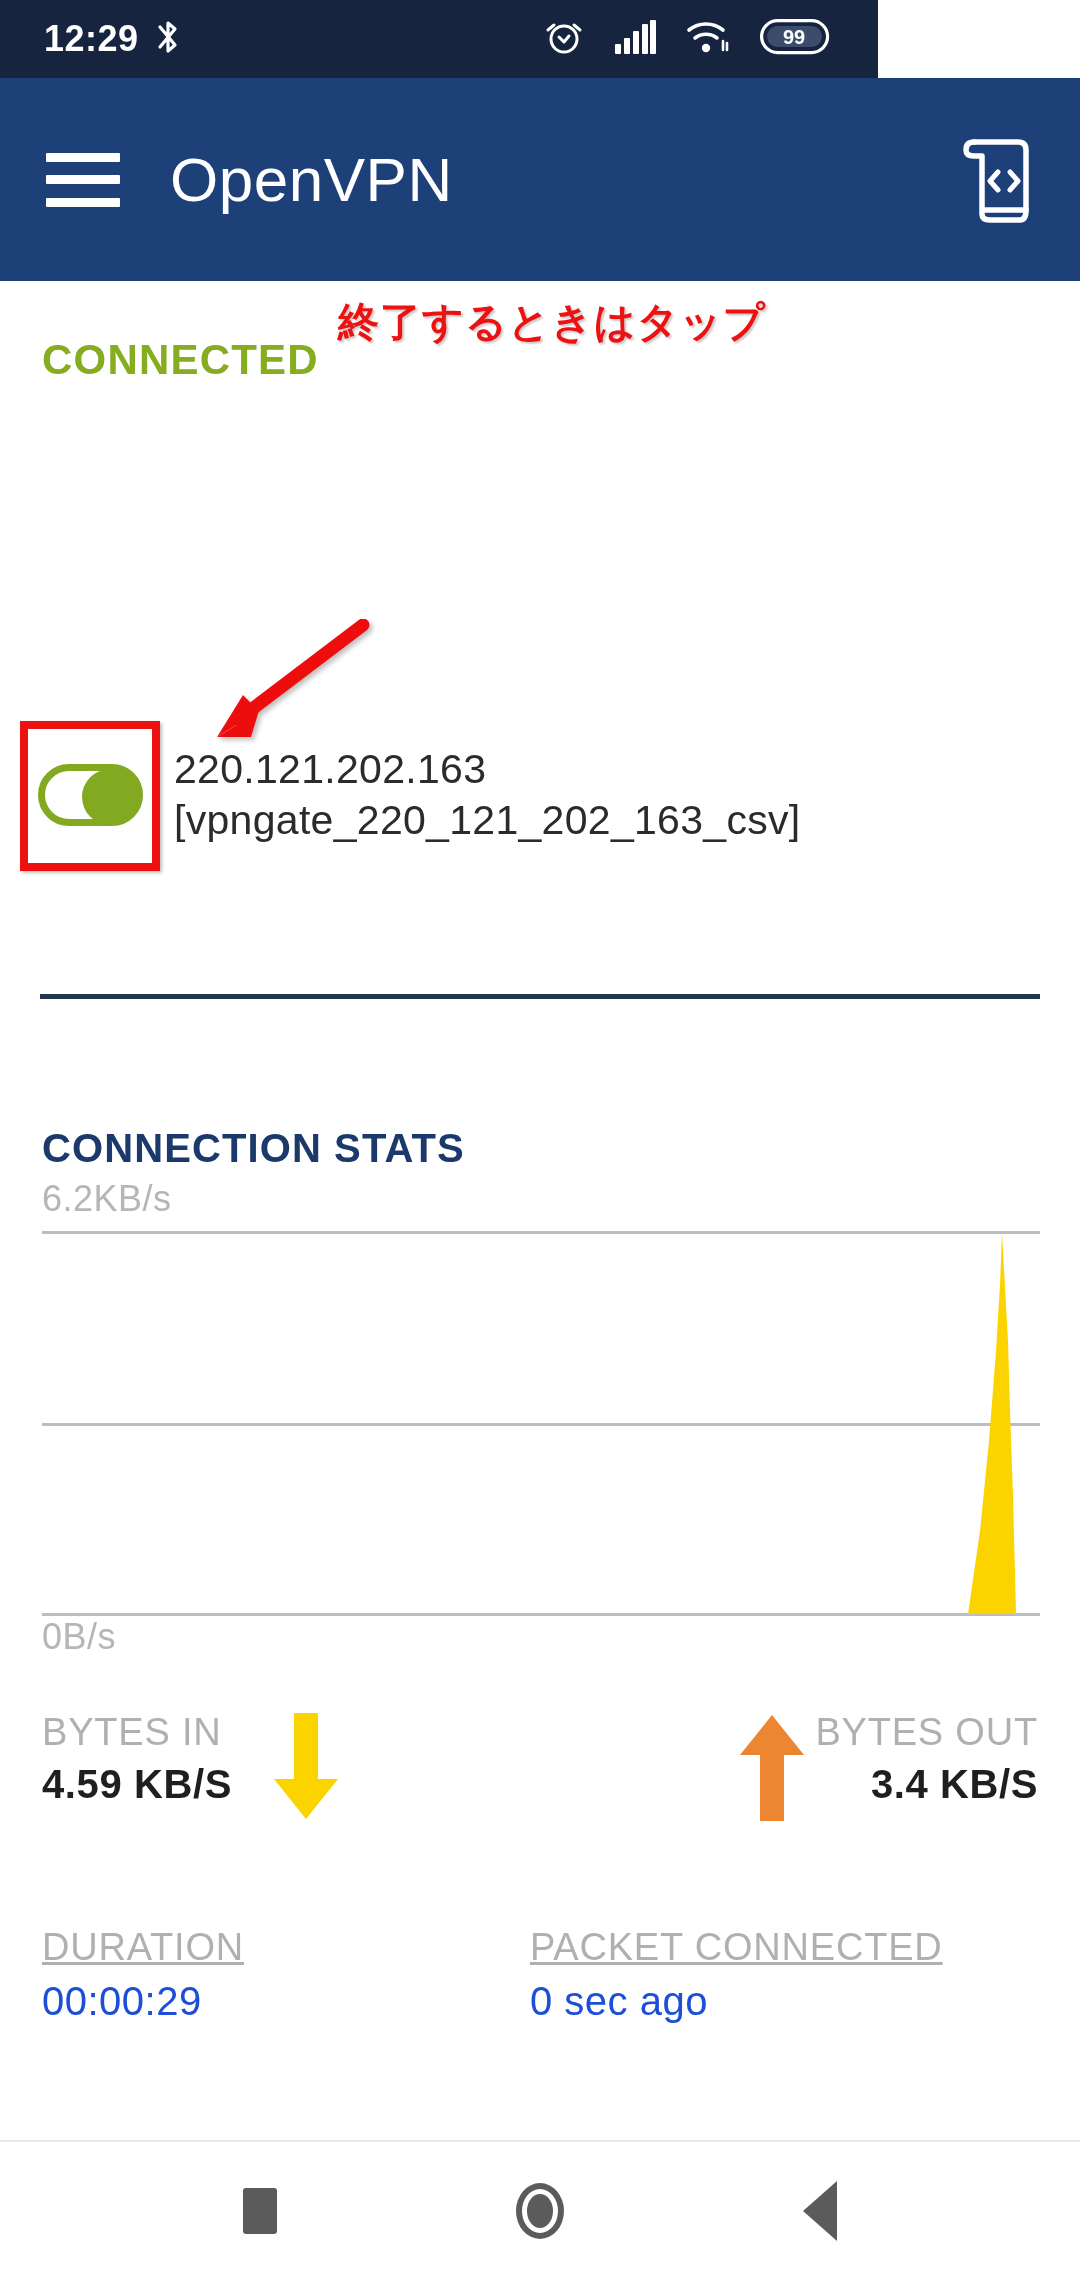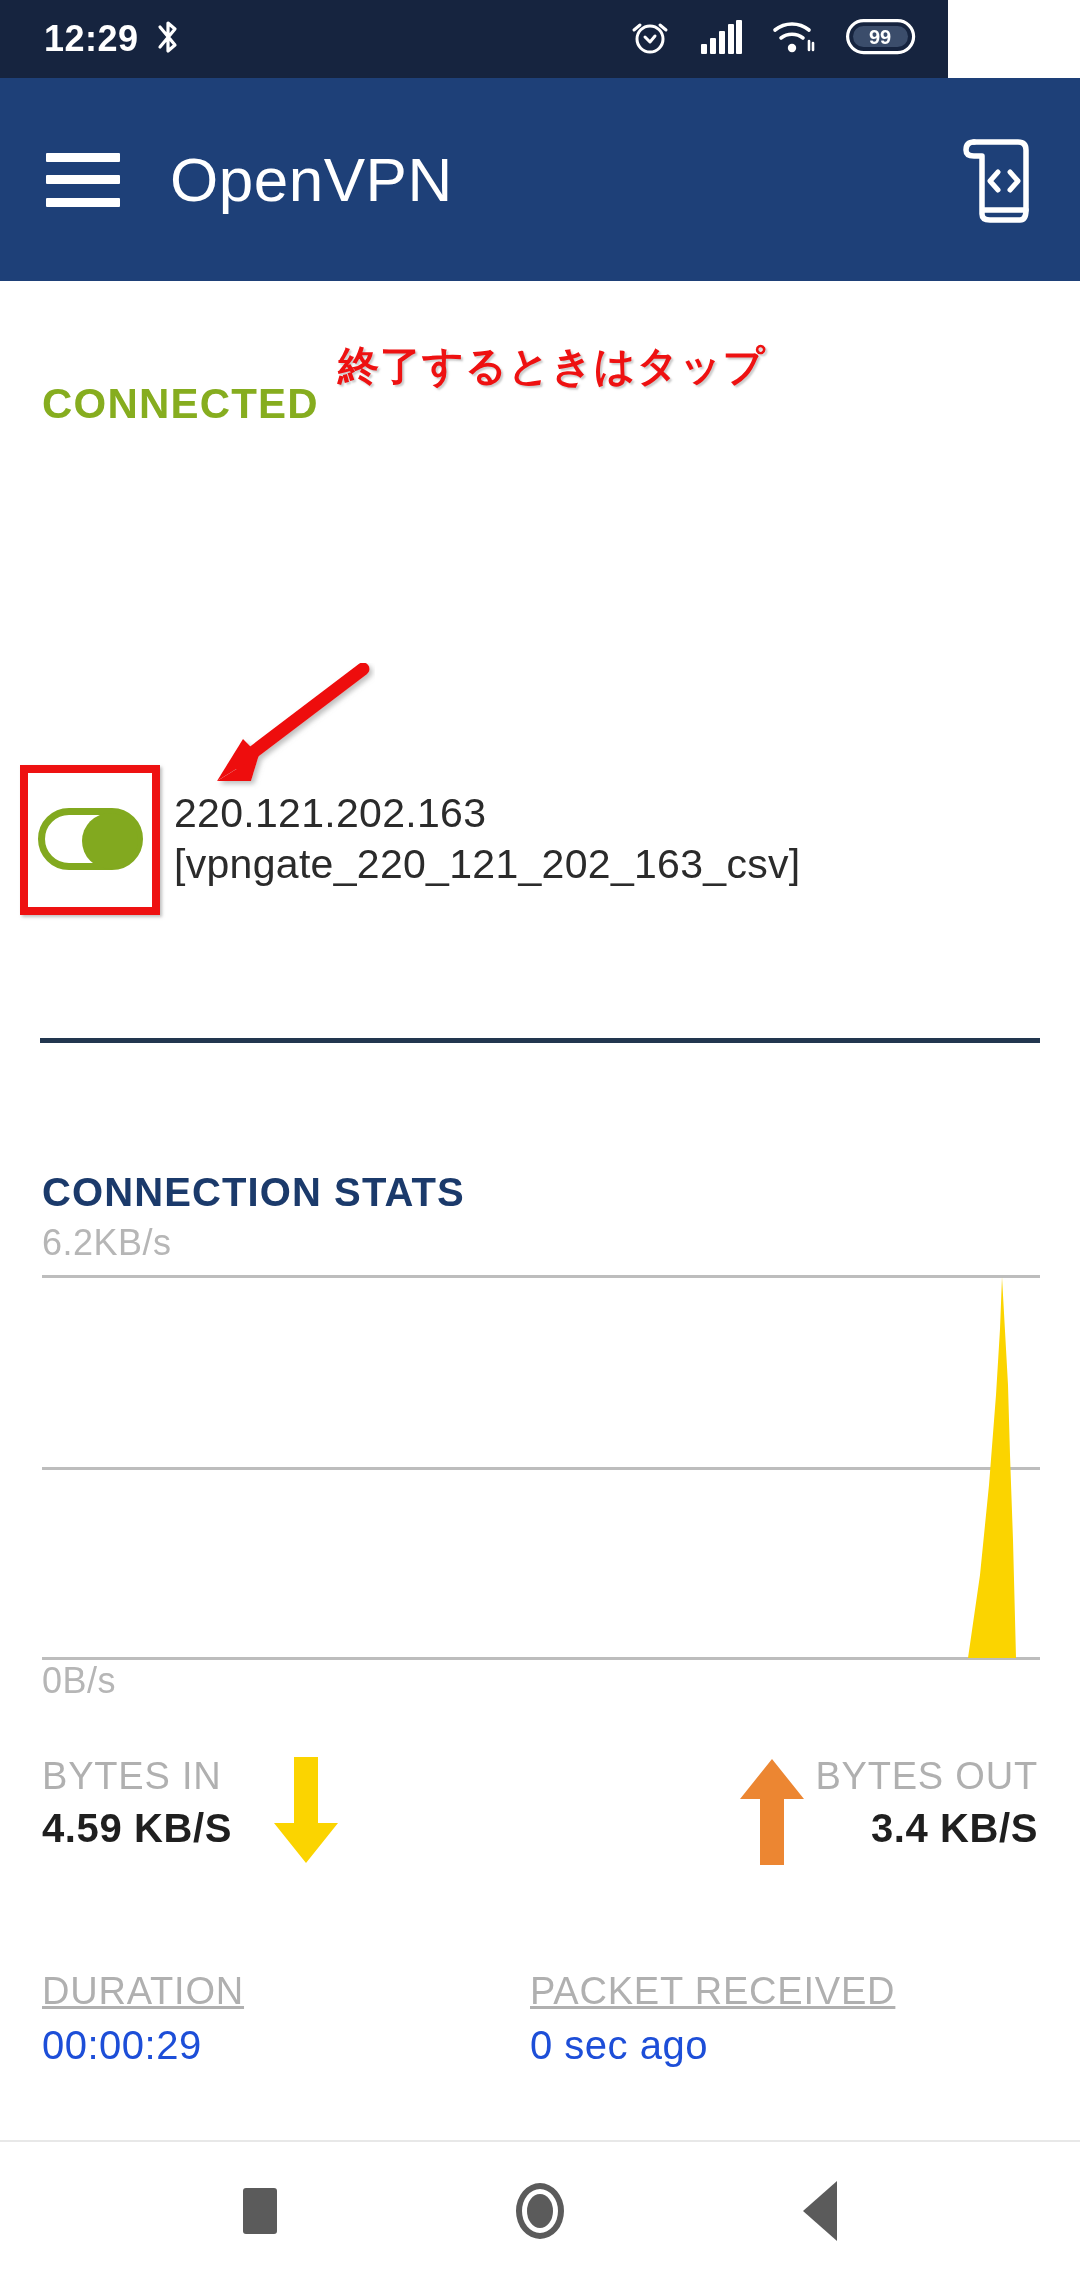--- a/index.html
+++ b/index.html
@@ -6,24 +6,24 @@
   html, body {
     width:1080px; height:2280px;
     background:#ffffff;
     font-family:"Liberation Sans", sans-serif;
     overflow:hidden;
   }
   .screen { position:relative; width:1080px; height:2280px; background:#fff; }
 
   
   .statusbar {
-    position:absolute; top:0; left:0; width:948px; height:78px;
+    position:absolute; top:0; left:0; width:878px; height:78px;
     background:#16243f;
     display:flex; align-items:center; justify-content:space-between;
-    padding:0 32px 0 44px;
+    padding:0 48px 0 44px;
   }
   .sb-left { display:flex; align-items:center; gap:16px; }
   .sb-time { color:#ffffff; font-size:36px; font-weight:700; letter-spacing:0.5px; }
   .sb-right { display:flex; align-items:center; gap:30px; }
   .ico { display:block; }
 
   
   .appbar {
     position:absolute; top:78px; left:0; width:1080px; height:203px;
     background:#1e4078;
@@ -35,21 +35,21 @@
     cursor:pointer;
   }
   .hamburger span { display:block; height:9px; background:#fff; border-radius:1px; }
   .appbar-title {
     margin-left:50px; color:#ffffff; font-size:62px; font-weight:400;
     letter-spacing:0.5px;
   }
   .appbar-action { position:absolute; right:44px; top:50%; transform:translateY(-50%); cursor:pointer; }
 
   
-  .content { position:absolute; top:281px; left:0; width:1080px; height:1349px; background:#fff;margin-top:44px; }
+  .content { position:absolute; top:281px; left:0; width:1080px; height:1349px; background:#fff; }
 
   .connected-label {
     position:absolute; left:42px; top:55px;
     color:#86ad1f; font-size:42px; font-weight:700; letter-spacing:1.2px;
   }
 
   
   .jp-annot {
     position:absolute; left:338px; top:14px;
     color:#ee1111; font-size:41px; font-weight:700;
@@ -309,21 +309,21 @@
         <div class="bytes-val">3.4 KB/S</div>
       </div>
     </div>
 
     <div class="stats-row">
       <div class="stat-col-1">
         <div class="stat-cap">DURATION</div>
         <div class="stat-val">00:00:29</div>
       </div>
       <div class="stat-col-2">
-        <div class="stat-cap">PACKET RECEIVED</div>
+        <div class="stat-cap">PACKET CONNECTED</div>
         <div class="stat-val">0 sec ago</div>
       </div>
     </div>
 
     <div class="section-title section-you">YOU</div>
 
     <div class="fab">
       <div class="fab-plus-h"></div>
       <div class="fab-plus-v"></div>
     </div>

